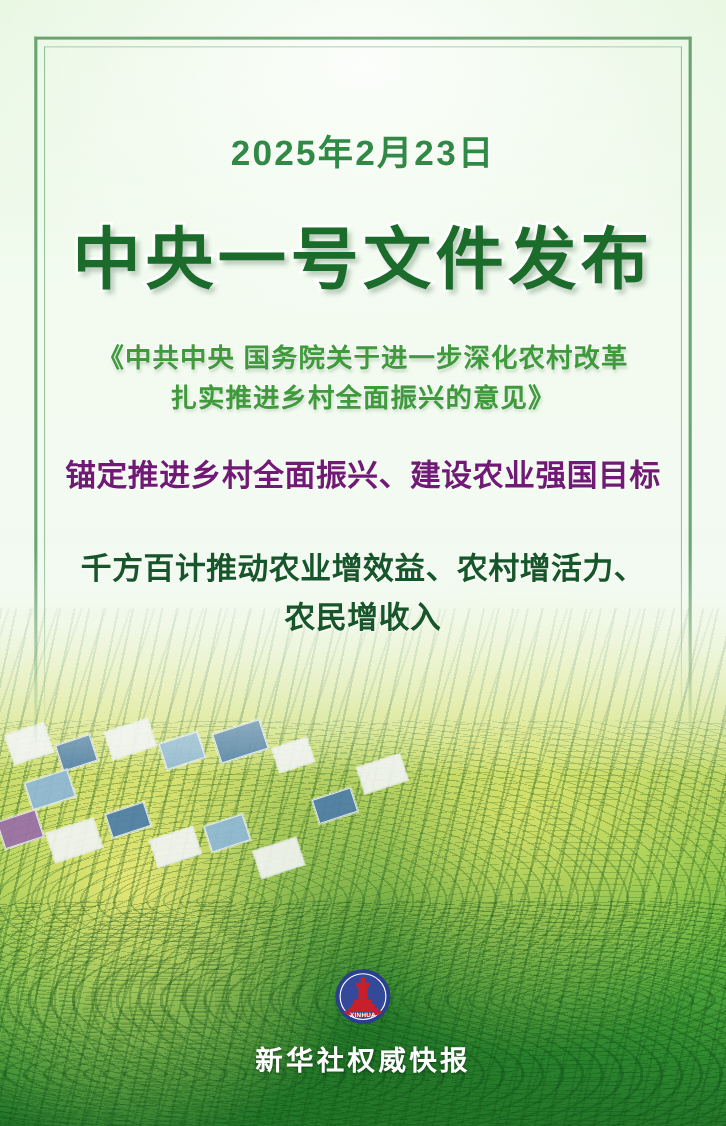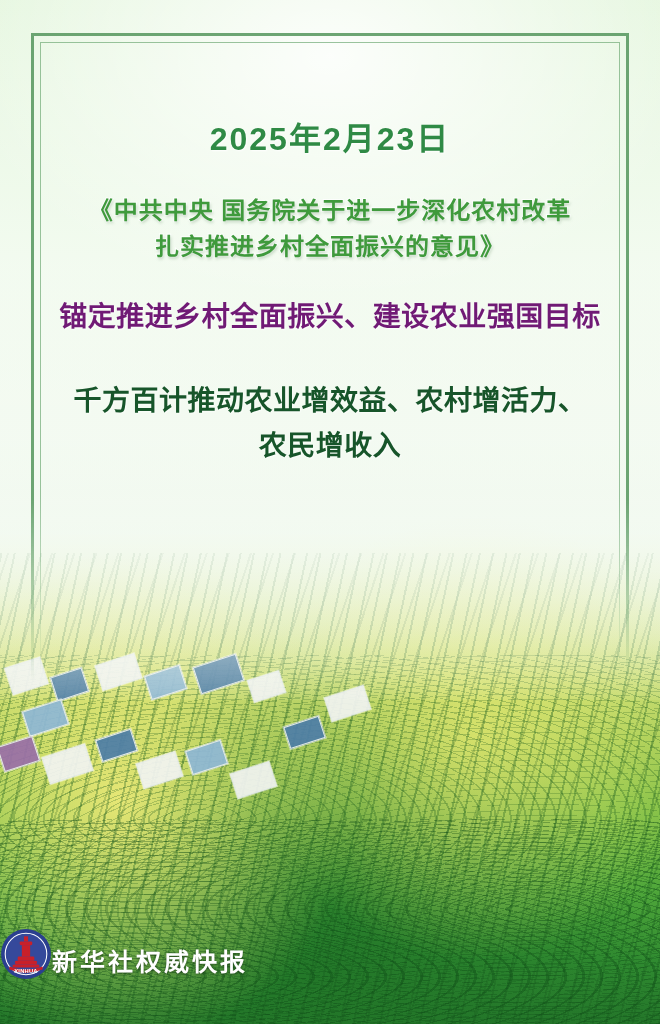--- a/index.html
+++ b/index.html
@@ -165,21 +165,21 @@
     margin-top:44px;
     width:570px; text-align:center;
     font-size:28px; font-weight:bold; line-height:1.62; letter-spacing:.5px;
     color:#17552a;
     text-shadow:1px 1px 2px rgba(255,255,255,.7);
   }
 
   
   .footer {
     position:absolute; left:0; bottom:44px; width:660px;
-    display:flex; flex-direction:row; align-items:center;
+    display:flex; flex-direction:column; align-items:center;
   }
   .logo { width:52px; height:52px; display:block; }
   .footer-caption {
     margin-top:12px;
     font-size:25px; font-weight:bold; letter-spacing:3px;
     color:#ffffff;
     text-shadow:0 1px 3px rgba(0,0,0,.45);
   }
 </style>
 </head>
@@ -215,20 +215,21 @@
   <div class="wash"></div>
   <div class="wash-tint"></div>
 
   <div class="frame-outer"></div>
   <div class="frame-inner"></div>
 
   <div class="content">
 
     <div class="date">2025年2月23日</div>
 
+    <div class="headline">中央一号文件发布</div>
 
     <div class="doc-title">
       <div>《中共中央 国务院关于进一步深化农村改革</div>
       <div>扎实推进乡村全面振兴的意见》</div>
     </div>
 
     <div class="sub-one">锚定推进乡村全面振兴、建设农业强国目标</div>
 
     <div class="sub-two">
       <div>千方百计推动农业增效益、农村增活力、</div>

